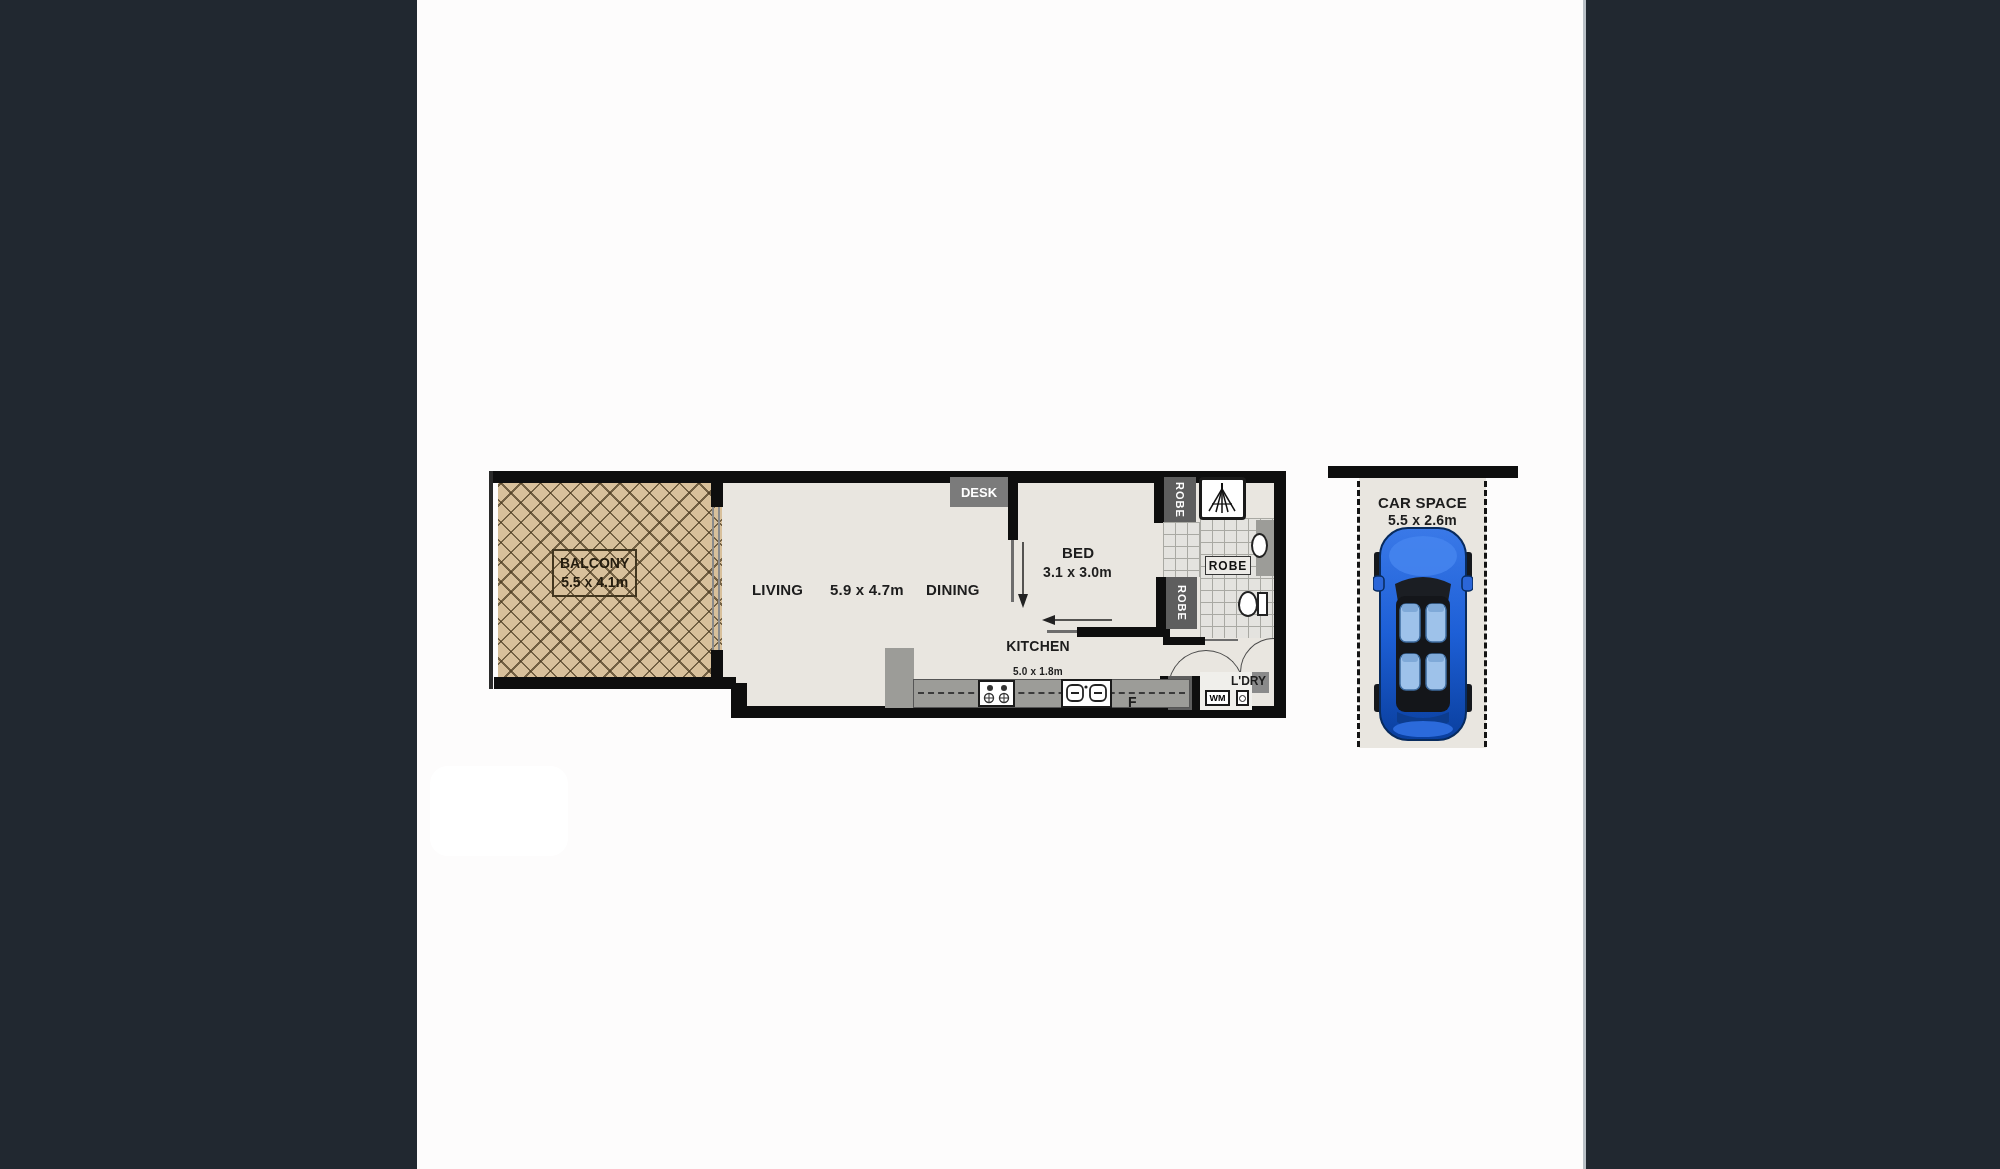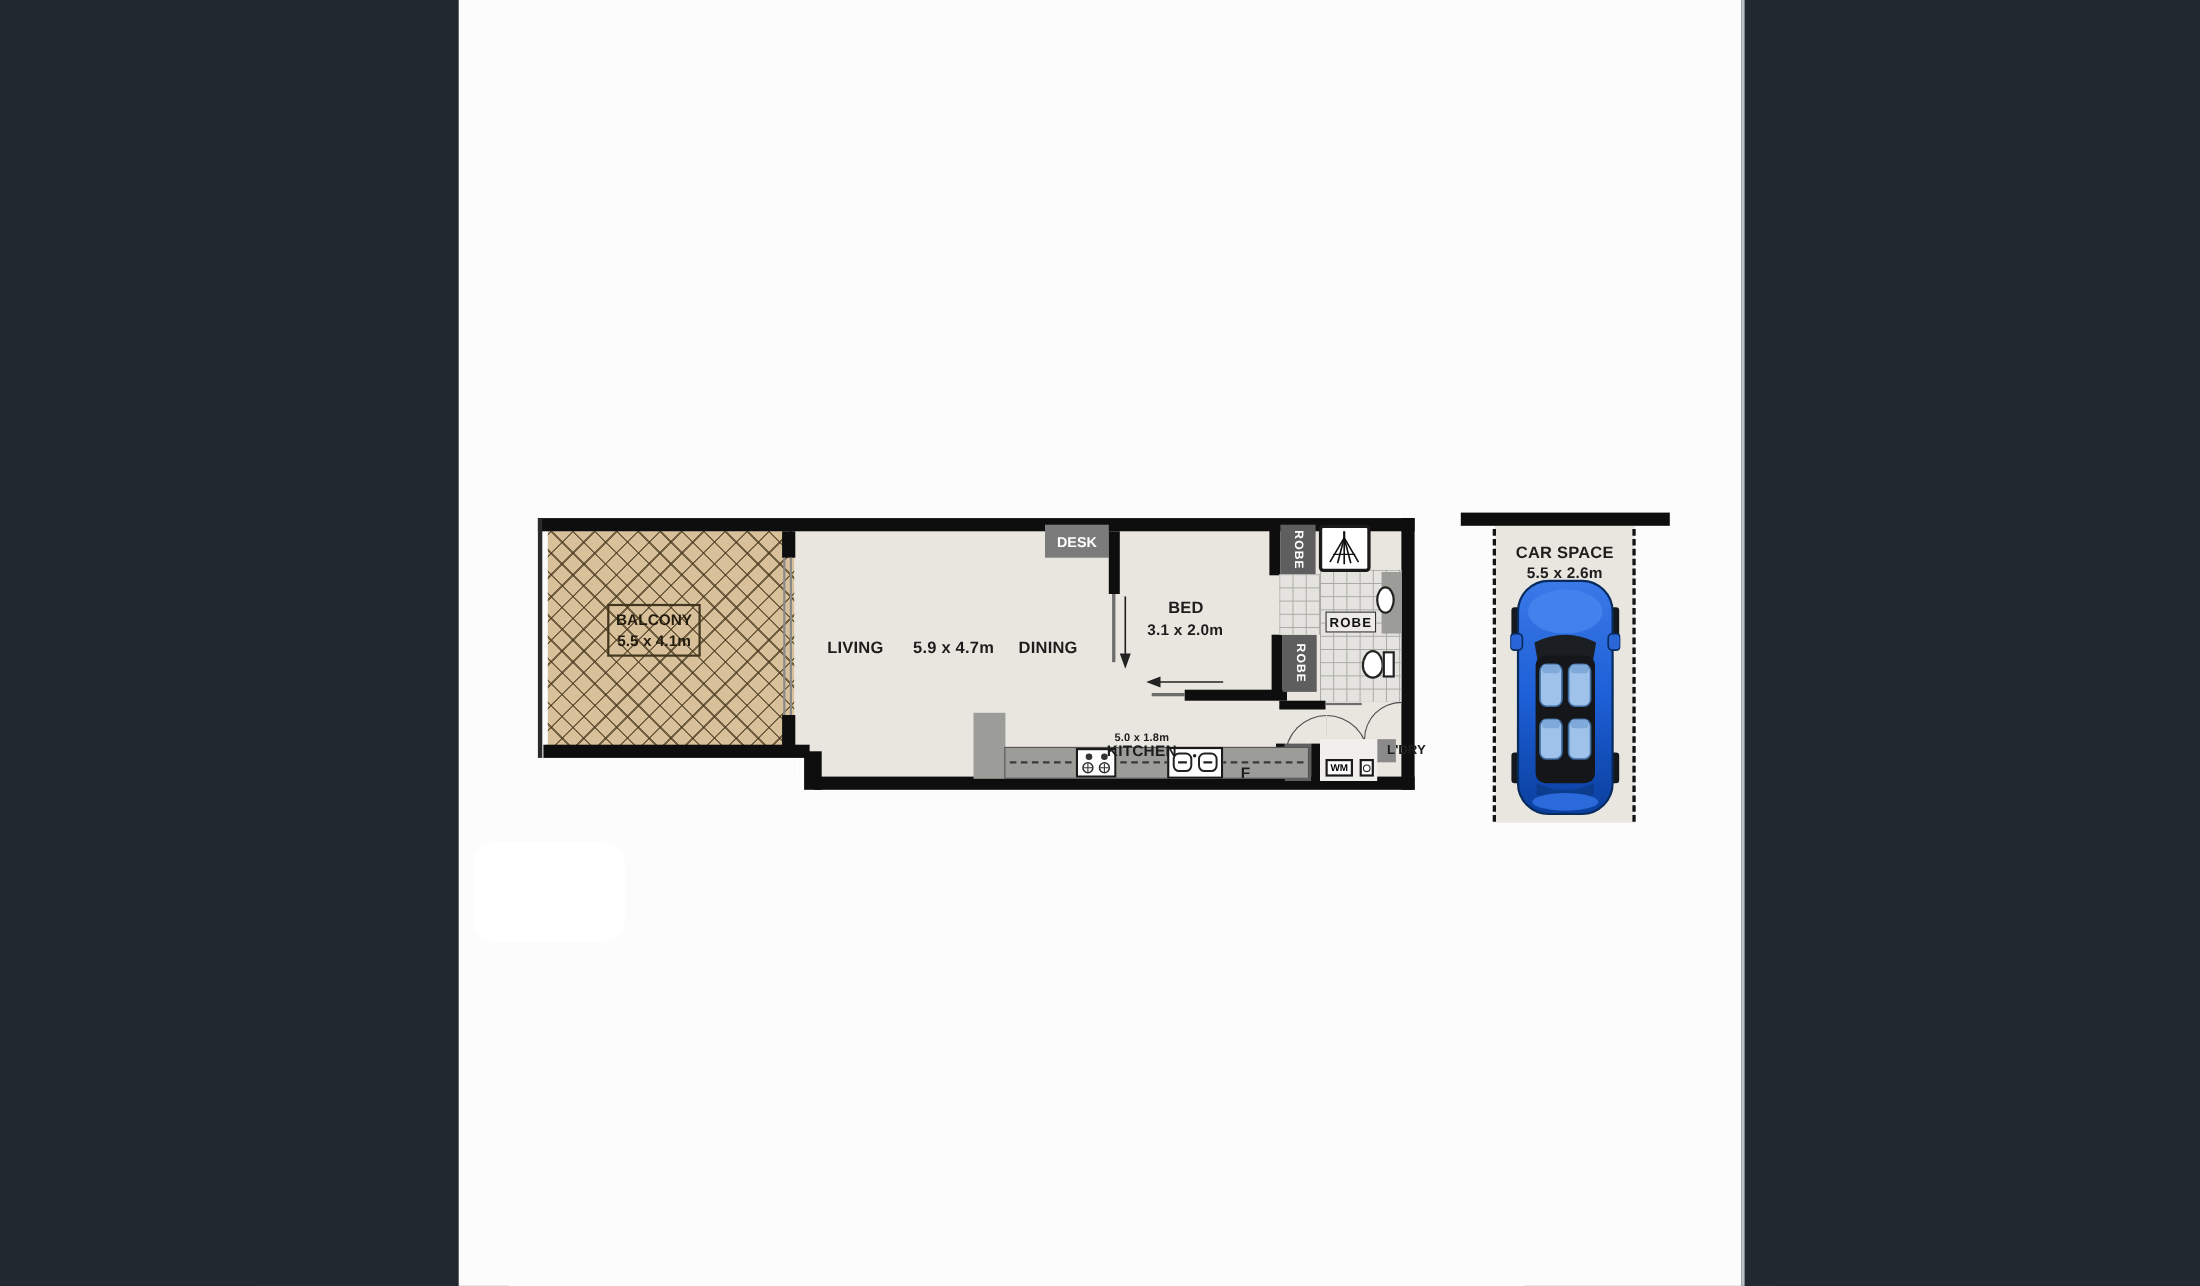--- a/index.html
+++ b/index.html
@@ -65,21 +65,21 @@
   <div class="darkbox" style="left:950px;top:477px;width:58px;height:30px;background:#7b7b7b;font-size:13px;">DESK</div>
 
   <div class="wall" style="left:1008px;top:483px;width:10px;height:57px;"></div>
   <div class="thinline" style="left:1011px;top:540px;width:3px;height:62px;"></div>
   <svg class="abs" style="left:1016px;top:542px;" width="14" height="68">
     <line x1="7" y1="0" x2="7" y2="54" stroke="#222" stroke-width="1.5"></line>
     <polygon points="2,52 12,52 7,66" fill="#222"></polygon>
   </svg>
 
   <div class="lbl" style="left:1062px;top:534px;">BED</div>
-  <div class="lbl" style="left:1043px;top:554px;font-size:14px;">3.1 x 2.0m</div>
+  <div class="lbl" style="left:1043px;top:554px;font-size:14px;">3.1 x 3.0m</div>
   <div class="wall" style="left:1077px;top:627px;width:93px;height:10px;"></div>
   <div class="thinline" style="left:1047px;top:630px;width:30px;height:3px;"></div>
   <svg class="abs" style="left:1042px;top:613px;" width="72" height="14">
     <line x1="70" y1="7" x2="12" y2="7" stroke="#222" stroke-width="1.5"></line>
     <polygon points="13,2 13,12 0,7" fill="#222"></polygon>
   </svg>
 
   <div class="wall" style="left:1154px;top:477px;width:10px;height:46px;"></div>
   <div class="darkbox" style="left:1164px;top:477px;width:32px;height:46px;">
       <span class="vtext">ROBE</span>
@@ -112,21 +112,21 @@
 
   <div class="arc arc-tl" style="left:1168px;top:650px;width:38px;height:38px;"></div>
   <div class="arc arc-tr" style="left:1206px;top:650px;width:38px;height:38px;"></div>
   <div class="arc arc-tl" style="left:1240px;top:638px;width:34px;height:34px;"></div>
   <div class="abs" style="left:1252px;top:672px;width:17px;height:21px;background:#8a8a8a;"></div>
 
   <div class="wall" style="left:1160px;top:676px;width:8px;height:34px;"></div>
   <div class="darkbox" style="left:1168px;top:676px;width:24px;height:34px;font-size:13px;">P</div>
   <div class="wall" style="left:1192px;top:676px;width:8px;height:34px;"></div>
   <div class="abs" style="left:1200px;top:672px;width:52px;height:38px;background:#f0efeb;"></div>
-  <div class="lbl-sm" style="left:1251px;top:674px;padding-left:10px;">L'DRY</div>
+  <div class="lbl-sm" style="left:1221px;top:674px;padding-left:10px;">L'DRY</div>
   <div class="whitebox" style="left:1205px;top:690px;width:25px;height:16px;font-size:9px;font-weight:bold;display:flex;align-items:center;justify-content:center;">WM</div>
   <div class="whitebox" style="left:1236px;top:690px;width:13px;height:16px;">
       <div style="width:5px;height:5px;border:1.5px solid #222;border-radius:50%;margin:3px auto;"></div>
     </div>
 
   <div class="graybox" style="left:885px;top:648px;width:29px;height:60px;"></div>
   <div class="graybox" style="left:913px;top:679px;width:277px;height:29px;border:1px solid #555;box-sizing:border-box;">
     <div class="counter-dash"></div>
   </div>
   <div class="whitebox" style="left:978px;top:680px;width:37px;height:27px;">
@@ -143,21 +143,21 @@
   </div>
   <div class="whitebox" style="left:1061px;top:679px;width:51px;height:29px;">
     <svg width="47" height="25">
       <rect x="4" y="4" width="16" height="16" rx="5" fill="none" stroke="#222" stroke-width="1.8"></rect>
       <line x1="8" y1="12" x2="16" y2="12" stroke="#222" stroke-width="2"></line>
       <rect x="27" y="4" width="16" height="16" rx="5" fill="none" stroke="#222" stroke-width="1.8"></rect>
       <line x1="31" y1="12" x2="39" y2="12" stroke="#222" stroke-width="2"></line>
       <circle cx="23" cy="6" r="1.6" fill="#222"></circle>
     </svg>
   </div>
-  <div class="lbl" style="left:993px;top:664px;width:90px;font-size:14px;">KITCHEN</div>
+  <div class="lbl" style="left:993px;top:628px;width:90px;font-size:14px;">KITCHEN</div>
   <div class="lbl" style="left:993px;top:656px;width:90px;font-size:10px;">5.0 x 1.8m</div>
   <div class="lbl" style="left:1128px;top:684px;font-size:14px;">F</div>
 
   <div class="balc-label" style="left:552px;top:549px;">
     <div>BALCONY</div>
     <div>5.5 x 4.1m</div>
   </div>
 
   <div class="floor" style="left:1359px;top:478px;width:127px;height:270px;"></div>
   <div class="wall" style="left:1328px;top:466px;width:190px;height:12px;"></div>

